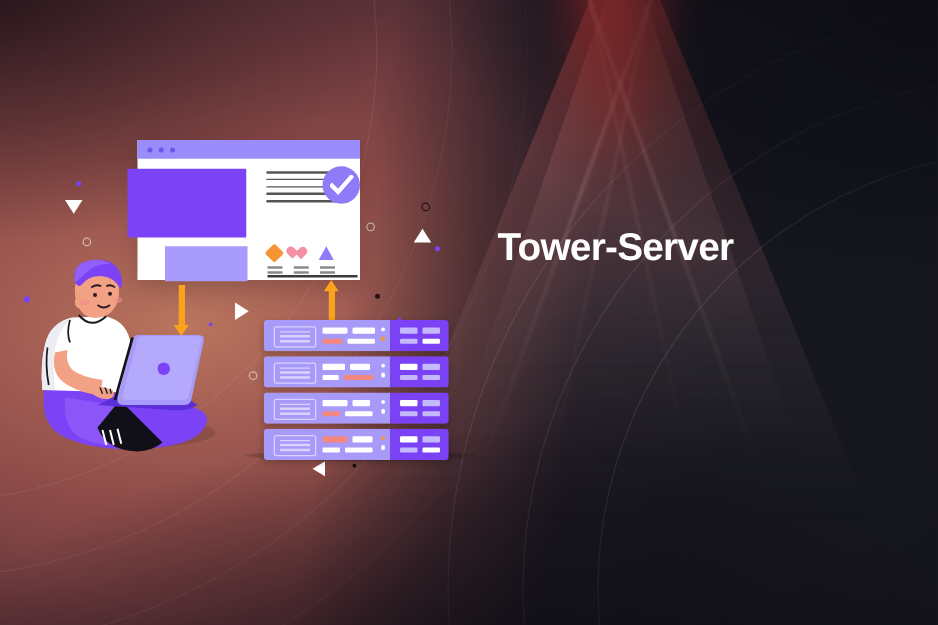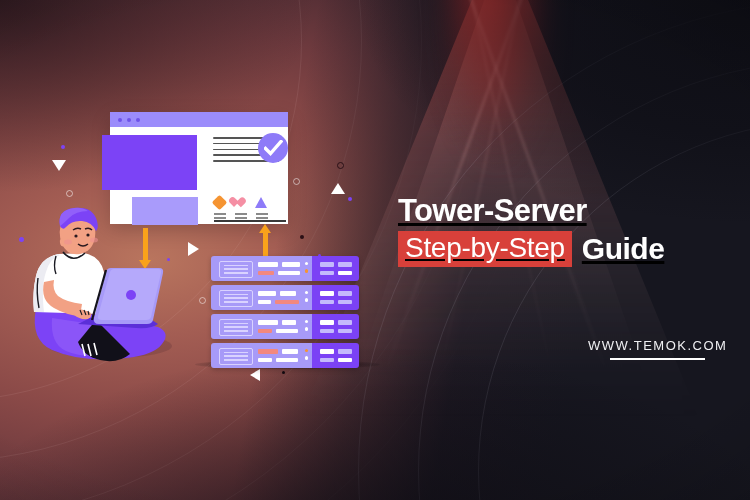--- a/index.html
+++ b/index.html
@@ -135,21 +135,21 @@
   .leds i{width:3.4px;height:3.4px;border-radius:50%;background:#ffffff;display:block;}
   .rbars{position:absolute;left:8px;top:6px;width:33px;}
   .rbars .r{display:flex;gap:4px;margin-bottom:4px;}
   .rbars span{height:4.5px;border-radius:1px;display:block;}
   .rack-shadow{position:absolute;left:195px;top:360px;width:185px;height:9px;border-radius:50%;background:radial-gradient(ellipse at center, rgba(8,6,10,.72) 0%, rgba(8,6,10,.25) 55%, rgba(8,6,10,0) 80%);}
 
   
   .person{position:absolute;left:18px;top:196px;width:175px;height:175px;}
 
   
-  .title{position:absolute;left:398px;top:195px;width:330px;text-decoration:underline;}
+  .title{position:absolute;left:398px;top:182px;width:330px;}
   .t1{font-size:31px;font-weight:bold;color:#fff;letter-spacing:-0.6px;line-height:1.02;}
   .t2{font-size:31px;font-weight:300;color:#fff;letter-spacing:-0.3px;line-height:1.12;margin-top:1px;}
   .t3row{display:flex;align-items:center;margin-top:4px;}
   .hl{background:#d8403a;color:#fff;font-size:28px;font-weight:300;padding:2px 7px 4px 7px;letter-spacing:-0.3px;line-height:1.08;}
   .t3b{font-size:30px;font-weight:bold;color:#fff;margin-left:10px;letter-spacing:-0.5px;}
   .url{position:absolute;left:588px;top:338px;}
   .url-t{font-size:13px;color:#f0f0f3;letter-spacing:1.5px;}
   .url-u{margin-top:5px;margin-left:22px;width:95px;height:2px;background:#ffffff;}
 </style>
 </head>
@@ -466,24 +466,16 @@
               <span style="width:14px;background:#ffffff;"></span>
             </div>
         </div>
       </div>
     </div>
 
   </div>
 
   <div class="title">
     <div class="t1">Tower-Server</div>
-    <div class="t3row">
-      <span class="hl">Step-by-Step</span>
-      <span class="t3b">Guide</span>
-    </div>
-  </div>
-
-  <div class="url">
-    <div class="url-t">WWW.TEMOK.COM</div>
-    <div class="url-u"></div>
-  </div>
+  </div>
+
 
 </div>
 
 </body></html>

